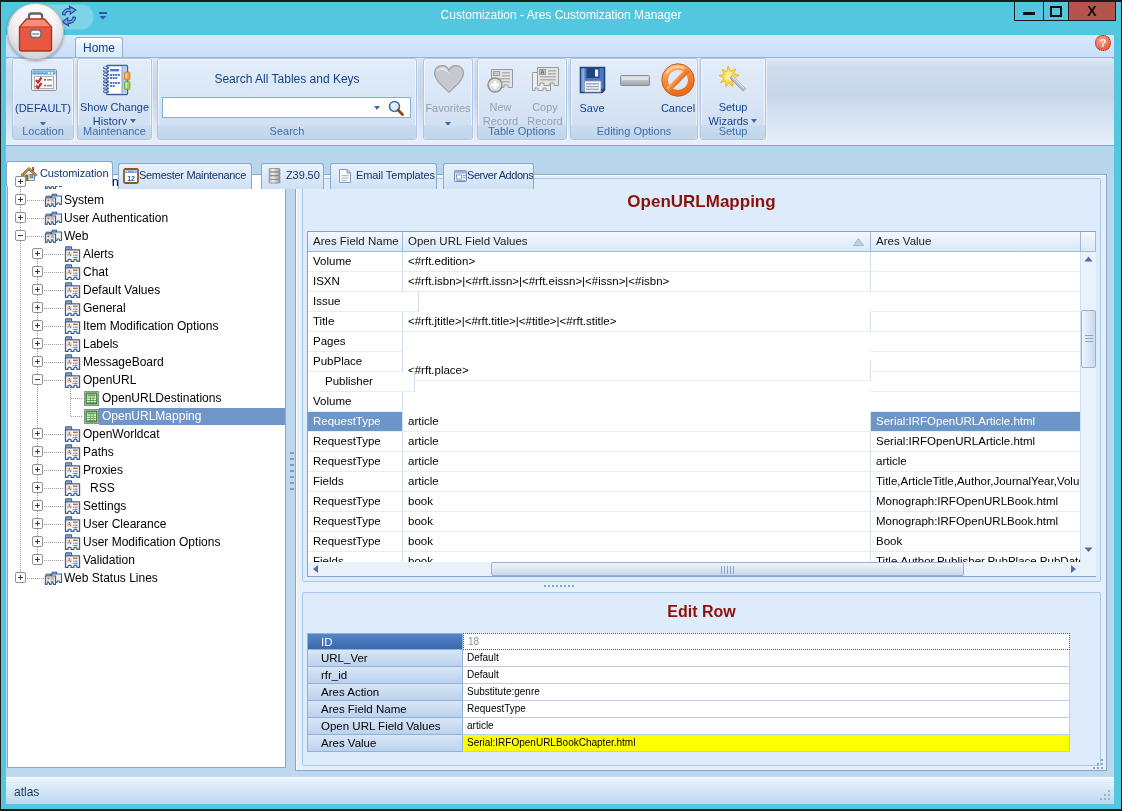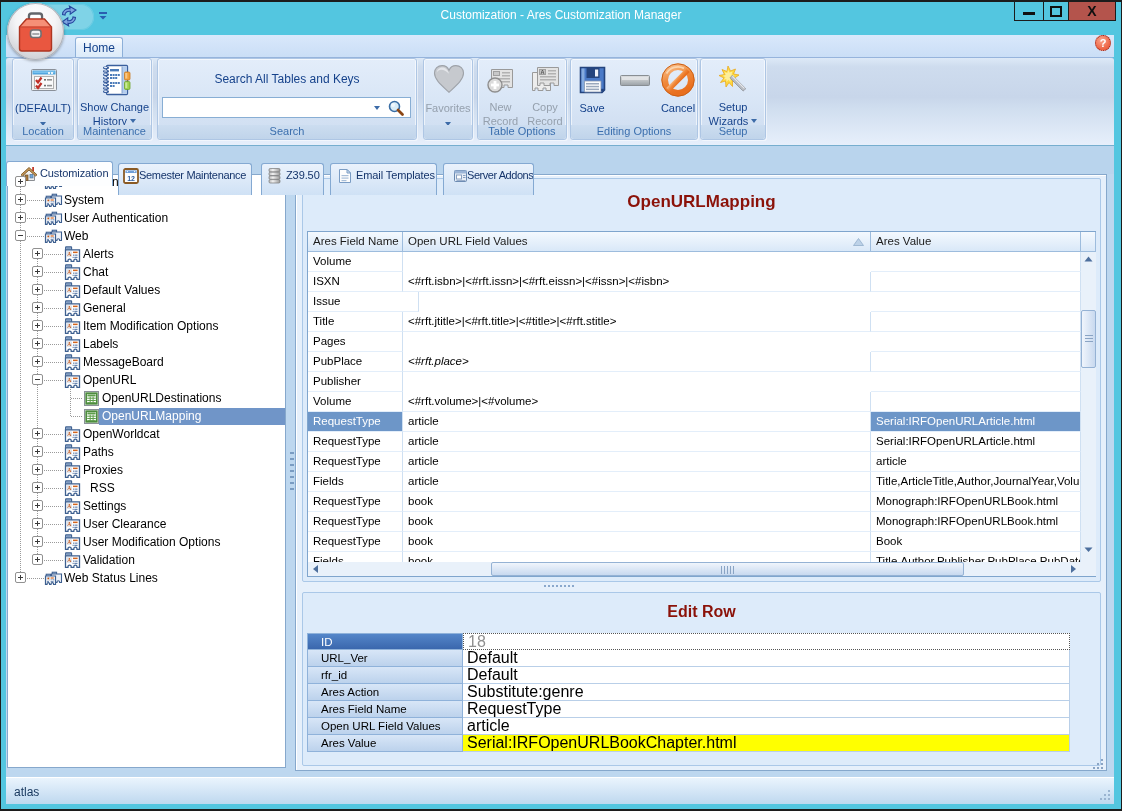--- a/index.html
+++ b/index.html
@@ -31,42 +31,42 @@
   border:1px dotted #8e1a12; }
 #ribbon { left:6px; top:57px; width:1108px; height:89px; border-top:1px solid #96b4dc; border-radius:3px 3px 0 0; background:linear-gradient(#dde9f7 0%,#cedcee 10%,#c8d6ea 45%,#d0deef 58%,#dde8f6 82%,#e7effb 100%); border-bottom:1px solid #76aecf; }
 .group { position:absolute; top:58px; height:82px; border:1px solid #aec6e4; border-radius:3px;
   background:linear-gradient(#e3edfa,#d9e6f6 50%,#d3e1f3 75%,#cfdef1 100%); box-shadow: inset 0 0 0 1px rgba(255,255,255,.6), 1px 1px 0 rgba(255,255,255,.5); }
 .glabel { position:absolute; left:0; bottom:0px; width:100%; height:14px; line-height:13px; text-align:center; color:#3b6fae; font-size:11px; background:linear-gradient(#ccddf0,#c0d4ea); border-radius:0 0 3px 3px; }
 .biglabel { position:absolute; width:100%; text-align:center; color:#15428b; font-size:11px; line-height:14px; white-space:nowrap; }
 .gray { color:#95a0ad !important; }
 .dropar { display:inline-block; width:0; height:0; border-left:3px solid transparent; border-right:3px solid transparent; border-top:4px solid #3c6ba8; vertical-align:2px; }
 .icon32 { position:absolute; }
 #doctabs { left:6px; top:146px; width:1108px; height:28px; background:#b9d4ed; }
-.dtab { position:absolute; top:151px; height:32px; border:1px solid #84a9d2; border-bottom:none; border-radius:3px 3px 0 0;
+.dtab { position:absolute; top:151px; height:26px; border:1px solid #84a9d2; border-bottom:none; border-radius:3px 3px 0 0;
   background:linear-gradient(#eaf2fc,#cfe1f5); color:#16356b; font-size:11px; letter-spacing:-0.1px; z-index:1; }
 .dtab span { white-space:nowrap; } .dtab { overflow:hidden;margin-top:12px; }
 .dtab.active { background:#fdfeff; height:25px; top:149px; z-index:2; }
 #content { left:6px; top:174px; width:1108px; height:603px; background:#bdd7ef; }
 #treepanel { position:absolute; left:1px; top:0px; width:279px; height:594px; background:#fff; border:1px solid #86a8cc; overflow:hidden; }
 #rightwrap { position:absolute; left:289px; top:0px; width:812px; height:597px; border:1px solid #86a8cc; background:#e6f0fb; box-shadow: inset 1px 1px 0 #fff; }
 .panel { position:absolute; left:6px; width:799px; background:#ddebfa; border:1px solid #aac8e8; border-radius:2px; }
 #panel1 { top:3px; height:404px; }
 #panel2 { top:417px; height:174px; }
 .ptitle { position:absolute; width:100%; text-align:center; color:#8b1209; font-weight:bold; }
 #grid { position:absolute; left:4px; top:52px; width:789px; height:346px; border:1px solid #7fa5cd; background:#fff; }
 .ghead { position:absolute; top:0; height:20px; background:linear-gradient(#f4f9fe,#d9e8f8); border-right:1px solid #9dbcdd; border-bottom:1px solid #9dbcdd; color:#1b1b1b; line-height:19px; padding-left:5px; font-size:11.5px; }
 .gcell { position:absolute; height:20px; line-height:19px; padding-left:5px; border-bottom:1px solid #e3eefa; border-right:1px solid #cfe0f2; overflow:hidden; white-space:nowrap; font-size:11.5px; color:#000; background:#fff; }
 .sel { background:#6d96c8 !important; color:#fff !important; }
 .sbtrack { position:absolute; background:#e9f1fa; }
 .arrowbtnV, .arrowbtnH { position:absolute; background:transparent; }
 .sbthumbV { position:absolute; border:1px solid #95b2d4; border-radius:2px; background:linear-gradient(90deg,#f0f5fc,#c8d9ef); }
 .sbthumbH { position:absolute; border:1px solid #95b2d4; border-radius:2px; background:linear-gradient(#f0f5fc,#c8d9ef); }
 .frow { position:absolute; left:4px; height:17px; }
 .flabel { position:absolute; left:0; top:0; width:156px; height:17px; background:linear-gradient(#d8e6f7,#bcd2ec); border:1px solid #8fb2da; border-top:none; color:#000; line-height:16px; padding-left:13px; font-size:11.5px; }
-.fvalue { position:absolute; left:156px; top:0; width:607px; height:17px; background:#fff; border-bottom:1px solid #b9cfe8; border-right:1px solid #b9cfe8; line-height:16px; padding-left:4px; font-size:16px; }
+.fvalue { position:absolute; left:156px; top:0; width:607px; height:17px; background:#fff; border-bottom:1px solid #b9cfe8; border-right:1px solid #b9cfe8; line-height:16px; padding-left:4px; font-size:10px; }
 #statusbar { left:6px; top:777px; width:1108px; height:27px; background:linear-gradient(#eaf4fd,#bed8ef); border-top:1px solid #fff; color:#16365c; }
 #botcyan { left:0px; top:804px; width:1122px; height:5px; background:#53c6e0; }
 .titem { position:absolute; height:17px; line-height:16px; font-size:12px; color:#000; white-space:nowrap; }
 .tsel { background:#7095c8; color:#fff; }
 .expbox { position:absolute; width:11px; height:11px; border:1px solid #919191; background:#fff; border-radius:2px; z-index:3; }
 .expbox:before { content:""; position:absolute; left:2px; top:4px; width:5px; height:1px; background:#3a3a3a; }
 .expbox.plus:after { content:""; position:absolute; left:4px; top:2px; width:1px; height:5px; background:#3a3a3a; }
 .vline { position:absolute; width:1px; background-image:repeating-linear-gradient(to bottom,#9a9a9a 0 1px,transparent 1px 2px); }
 .hline { position:absolute; height:1px; background-image:repeating-linear-gradient(to right,#9a9a9a 0 1px,transparent 1px 2px); }
 </style>
@@ -737,38 +737,38 @@
     <div class="panel" id="panel1">
       <div class="ptitle" style="top:13px; font-size:17px;">OpenURLMapping</div>
       <div id="grid">
       <div class="ghead" style="left:0; width:95px;">Ares Field Name</div>
       <div class="ghead" style="left:95px; width:468px;">Open URL Field Values<svg style="position:absolute; right:6px; top:6px;" width="11" height="8" viewBox="0 0 11 8">
               <path d="M5.5 0.5 L10.5 7.5 L0.5 7.5 Z" fill="#bdd2e8" stroke="#93afcc" stroke-width="0.8"></path>
             </svg></div>
       <div class="ghead" style="left:563px; width:210px;">Ares Value</div>
       <div class="ghead" style="left:773px; width:15px; padding:0;"></div>
       <div class="gcell" style="left:0; top:20px; width:95px;">Volume</div>
+      <div class="gcell" style="left:95px; top:20px; width:468px;">&lt;#rft.edition&gt;</div>
       <div class="gcell" style="left:563px; top:20px; width:210px;"></div>
       <div class="gcell" style="left:0; top:40px; width:95px;">ISXN</div>
       <div class="gcell" style="left:95px; top:40px; width:468px;">&lt;#rft.isbn&gt;|&lt;#rft.issn&gt;|&lt;#rft.eissn&gt;|&lt;#issn&gt;|&lt;#isbn&gt;</div>
       <div class="gcell" style="left:563px; top:40px; width:210px;"></div>
       <div class="gcell" style="left:0; top:60px; width:111px;">Issue</div>
       <div class="gcell" style="left:563px; top:60px; width:210px;"></div>
       <div class="gcell" style="left:0; top:80px; width:95px;">Title</div>
       <div class="gcell" style="left:95px; top:80px; width:468px;">&lt;#rft.jtitle&gt;|&lt;#rft.title&gt;|&lt;#title&gt;|&lt;#rft.stitle&gt;</div>
       <div class="gcell" style="left:563px; top:80px; width:210px;"></div>
       <div class="gcell" style="left:0; top:100px; width:95px;">Pages</div>
       <div class="gcell" style="left:563px; top:100px; width:210px;"></div>
       <div class="gcell" style="left:0; top:120px; width:95px;">PubPlace</div>
-      <div class="gcell" style="left:95px; top:120px; width:468px;font-style:italic;">&lt;#rft.place&gt;</div>
+      <div class="gcell" style="left:95px; top:129px; width:468px;">&lt;#rft.place&gt;</div>
       <div class="gcell" style="left:563px; top:120px; width:210px;"></div>
-      <div class="gcell" style="left:0; top:140px; width:95px;">Publisher</div>
+      <div class="gcell" style="left:12px; top:140px; width:95px;">Publisher</div>
       <div class="gcell" style="left:563px; top:140px; width:210px;"></div>
       <div class="gcell" style="left:0; top:160px; width:95px;">Volume</div>
-      <div class="gcell" style="left:95px; top:160px; width:468px;">&lt;#rft.volume&gt;|&lt;#volume&gt;</div>
       <div class="gcell" style="left:563px; top:160px; width:210px;"></div>
       <div class="gcell sel" style="left:0; top:180px; width:95px;">RequestType</div>
       <div class="gcell" style="left:95px; top:180px; width:468px;">article</div>
       <div class="gcell sel" style="left:563px; top:180px; width:210px;">Serial:IRFOpenURLArticle.html</div>
       <div class="gcell" style="left:0; top:200px; width:95px;">RequestType</div>
       <div class="gcell" style="left:95px; top:200px; width:468px;">article</div>
       <div class="gcell" style="left:563px; top:200px; width:210px;">Serial:IRFOpenURLArticle.html</div>
       <div class="gcell" style="left:0; top:220px; width:95px;">RequestType</div>
       <div class="gcell" style="left:95px; top:220px; width:468px;">article</div>
       <div class="gcell" style="left:563px; top:220px; width:210px;">article</div>

